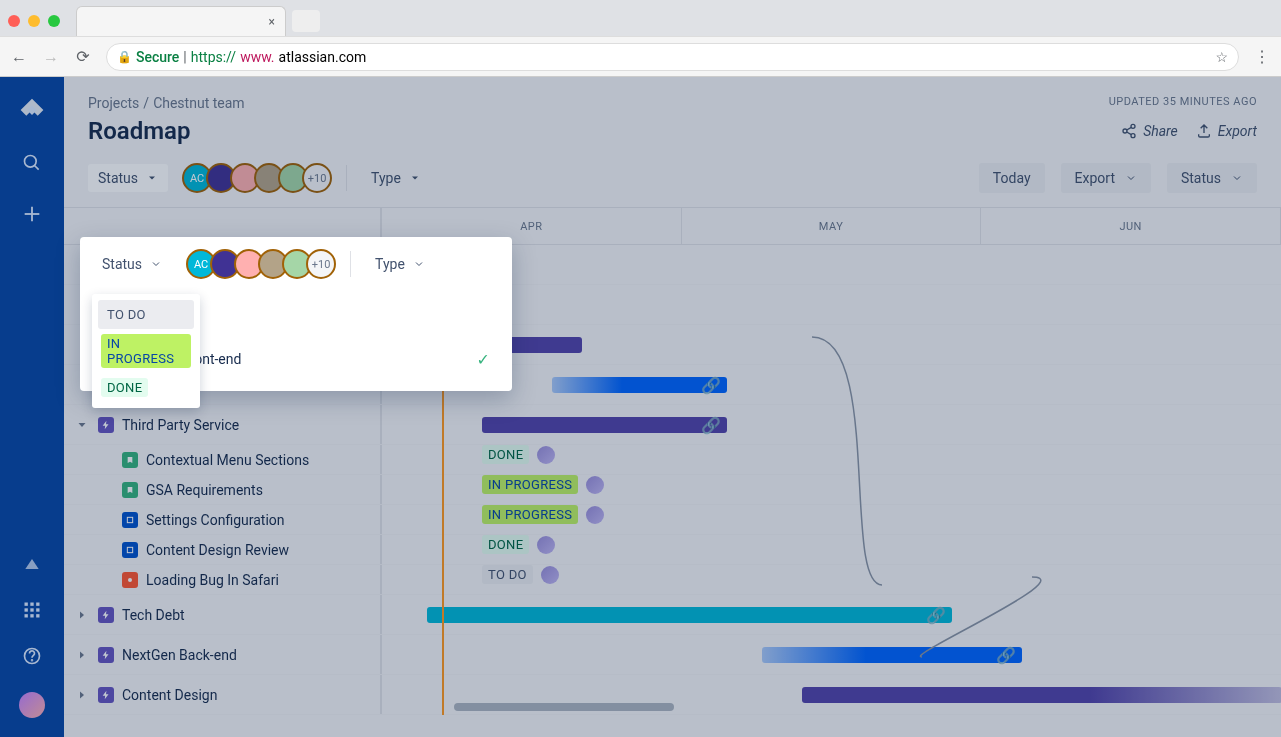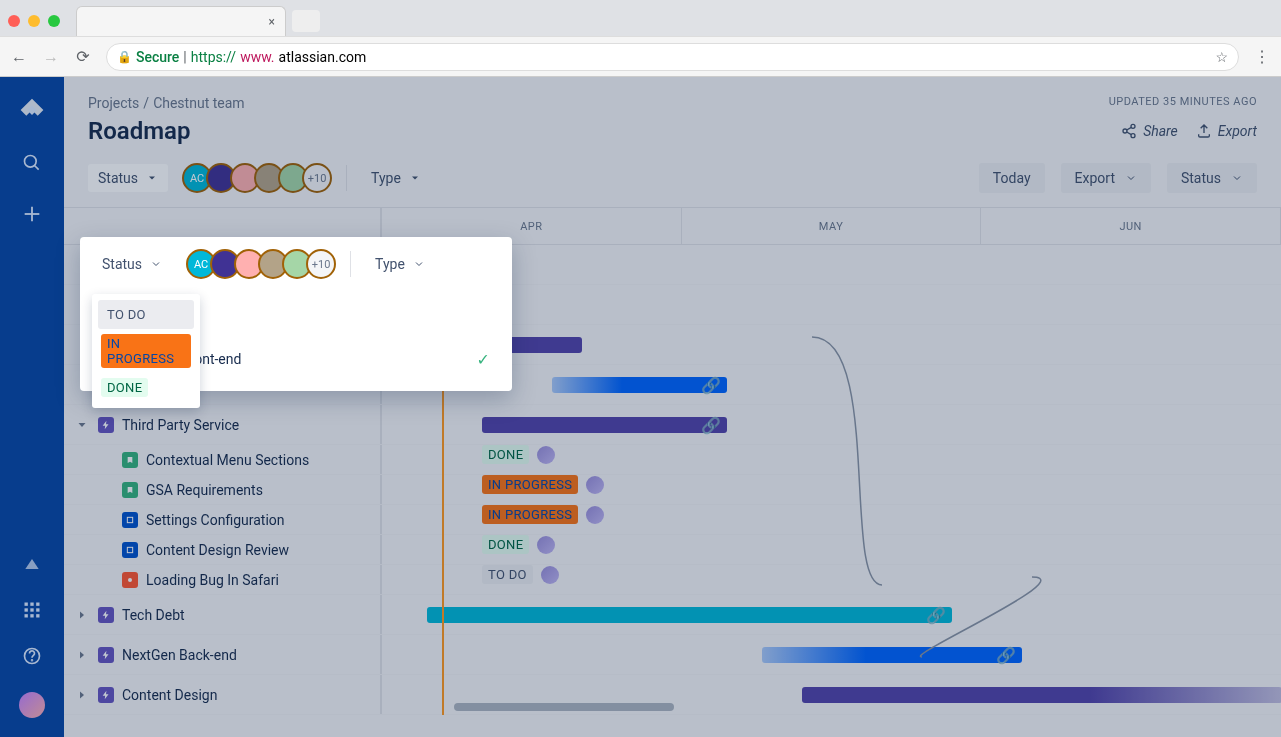--- a/index.html
+++ b/index.html
@@ -78,21 +78,21 @@
 .bar { position: absolute; height: 16px; top: 12px; border-radius: 3px; display: flex; align-items: center; justify-content: flex-end; padding: 0 6px; }
 .bar.purple { background: #5243aa; }
 .bar.blue { background: #0065ff; }
 .bar.teal { background: #00b8d9; }
 .bar .link-icon { color: #fff; opacity: 0.8; }
 .bar.fade-l { background: linear-gradient(90deg, rgba(0,101,255,0.3), #0065ff 40%); }
 .bar.fade-r { background: linear-gradient(90deg, #5243aa 60%, rgba(82,67,170,0.3)); }
 .completed-chip { position: absolute; left: 32px; top: 10px; width: 20px; height: 20px; background: #8993a4; border-radius: 3px; display: flex; align-items: center; justify-content: center; color: #fff; }
 .status-chip { display: inline-flex; font-size: 13px; font-weight: 400; padding: 2px 6px; border-radius: 3px; letter-spacing: 0.3px; }
 .chip-done { background: #e3fcef; color: #006644; }
-.chip-prog { background: #f97316; color: #0747a6; }
+.chip-prog { background: #bef264; color: #0747a6; }
 .chip-todo { background: #ebecf0; color: #42526e; }
 .sub-status { position: absolute; display: flex; align-items: center; gap: 8px; }
 .sub-av { width: 18px; height: 18px; border-radius: 50%; background: linear-gradient(135deg,#998dd9,#c0b6f2); }
 .today-marker { position: absolute; top: 0; bottom: 0; width: 2px; background: #ff991f; left: 378px; z-index: 2; }
 .today-marker::before { content: ''; position: absolute; top: -4px; left: -5px; width: 0; height: 0; border-left: 6px solid transparent; border-right: 6px solid transparent; border-top: 8px solid #ff991f; }
 .hscroll { position: absolute; bottom: 4px; left: 390px; width: 220px; height: 8px; background: rgba(9,30,66,0.3); border-radius: 4px; }
 
 
 .popover { position: absolute; top: 160px; left: 80px; width: 432px; background: #fff; border-radius: 4px; box-shadow: 0 8px 24px rgba(9,30,66,0.25); z-index: 10; padding: 12px; }
 .popover .toolbar { padding: 0 0 10px; }

